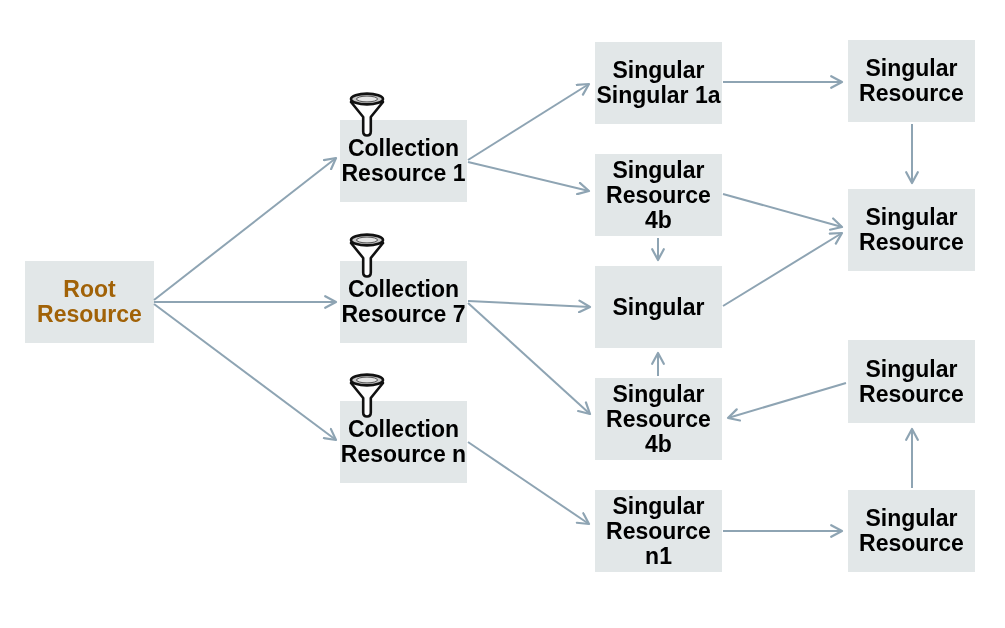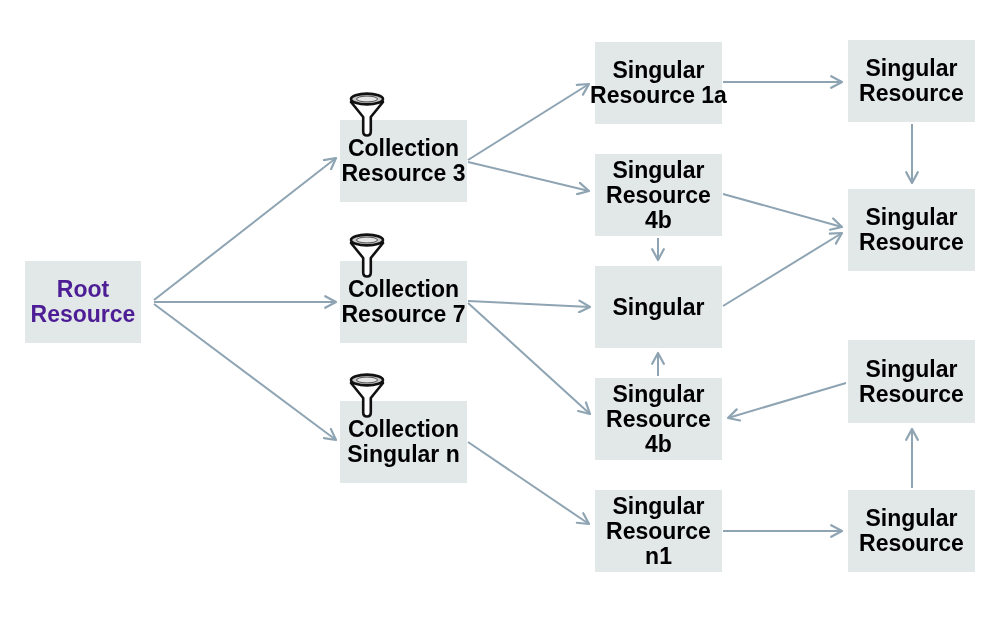--- a/index.html
+++ b/index.html
@@ -72,54 +72,54 @@
         <line x1="912" y1="124" x2="912" y2="183" stroke="#8ea4b3" stroke-width="2" marker-end="url(#arrowhead)"></line>
         <line x1="658" y1="238" x2="658" y2="260" stroke="#8ea4b3" stroke-width="2" marker-end="url(#arrowhead)"></line>
         <line x1="723" y1="194" x2="842" y2="227" stroke="#8ea4b3" stroke-width="2" marker-end="url(#arrowhead)"></line>
         <line x1="723" y1="306" x2="842" y2="233" stroke="#8ea4b3" stroke-width="2" marker-end="url(#arrowhead)"></line>
         <line x1="658" y1="376" x2="658" y2="353" stroke="#8ea4b3" stroke-width="2" marker-end="url(#arrowhead)"></line>
         <line x1="846" y1="383" x2="728" y2="418" stroke="#8ea4b3" stroke-width="2" marker-end="url(#arrowhead)"></line>
         <line x1="723" y1="531" x2="842" y2="531" stroke="#8ea4b3" stroke-width="2" marker-end="url(#arrowhead)"></line>
         <line x1="912" y1="488" x2="912" y2="429" stroke="#8ea4b3" stroke-width="2" marker-end="url(#arrowhead)"></line>
       </g>
   </svg>
-<div class="node" style="left: 25px; top: 261px; width: 116px; height: 82px; background: rgb(226, 231, 232); color: #4c1d95; align-items: center;">
+<div class="node" style="left: 25px; top: 261px; width: 129px; height: 82px; background: rgb(226, 231, 232); color: #a16207; align-items: center;">
       <div class="label-line">Root</div>
       <div class="label-line">Resource</div>
     </div>
     <div class="node" style="left: 340px; top: 120px; width: 127px; height: 82px; background: rgb(226, 231, 232); color: rgb(0, 0, 0);">
       <svg class="funnel" viewBox="0 0 38 46" xmlns="http://www.w3.org/2000/svg">
         <path d="M3,10 L15.2,25 L15.2,39.5 Q15.2,43.5 19,43.5 Q22.8,43.5 22.8,39.5 L22.8,25 L35,10 Z" fill="#fdfdfd" stroke="#111111" stroke-width="2.6" stroke-linejoin="round"></path>
         <ellipse cx="19" cy="7" rx="16" ry="5.4" fill="#c7c7c7" stroke="#111111" stroke-width="2.6"></ellipse>
         <ellipse cx="19" cy="7" rx="10.5" ry="2.9" fill="#e6e6e6" stroke="#555555" stroke-width="1"></ellipse>
       </svg>
       <div class="label-line">Collection</div>
-      <div class="label-line">Resource 3</div>
+      <div class="label-line">Resource 1</div>
     </div>
     <div class="node" style="left: 340px; top: 261px; width: 127px; height: 82px; background: rgb(226, 231, 232); color: rgb(0, 0, 0);">
       <svg class="funnel" viewBox="0 0 38 46" xmlns="http://www.w3.org/2000/svg">
         <path d="M3,10 L15.2,25 L15.2,39.5 Q15.2,43.5 19,43.5 Q22.8,43.5 22.8,39.5 L22.8,25 L35,10 Z" fill="#fdfdfd" stroke="#111111" stroke-width="2.6" stroke-linejoin="round"></path>
         <ellipse cx="19" cy="7" rx="16" ry="5.4" fill="#c7c7c7" stroke="#111111" stroke-width="2.6"></ellipse>
         <ellipse cx="19" cy="7" rx="10.5" ry="2.9" fill="#e6e6e6" stroke="#555555" stroke-width="1"></ellipse>
       </svg>
       <div class="label-line">Collection</div>
       <div class="label-line">Resource 7</div>
     </div>
     <div class="node" style="left: 340px; top: 401px; width: 127px; height: 82px; background: rgb(226, 231, 232); color: rgb(0, 0, 0);">
       <svg class="funnel" viewBox="0 0 38 46" xmlns="http://www.w3.org/2000/svg">
         <path d="M3,10 L15.2,25 L15.2,39.5 Q15.2,43.5 19,43.5 Q22.8,43.5 22.8,39.5 L22.8,25 L35,10 Z" fill="#fdfdfd" stroke="#111111" stroke-width="2.6" stroke-linejoin="round"></path>
         <ellipse cx="19" cy="7" rx="16" ry="5.4" fill="#c7c7c7" stroke="#111111" stroke-width="2.6"></ellipse>
         <ellipse cx="19" cy="7" rx="10.5" ry="2.9" fill="#e6e6e6" stroke="#555555" stroke-width="1"></ellipse>
       </svg>
       <div class="label-line">Collection</div>
-      <div class="label-line">Singular n</div>
+      <div class="label-line">Resource n</div>
     </div>
     <div class="node" style="left: 595px; top: 42px; width: 127px; height: 82px; background: rgb(226, 231, 232); color: rgb(0, 0, 0);">
       <div class="label-line">Singular</div>
-      <div class="label-line">Resource 1a</div>
+      <div class="label-line">Singular 1a</div>
     </div>
     <div class="node" style="left: 595px; top: 154px; width: 127px; height: 82px; background: rgb(226, 231, 232); color: rgb(0, 0, 0);">
       <div class="label-line">Singular</div>
       <div class="label-line">Resource</div>
       <div class="label-line">4b</div>
     </div>
     <div class="node" style="left: 595px; top: 266px; width: 127px; height: 82px; background: rgb(226, 231, 232); color: rgb(0, 0, 0);">
       <div class="label-line">Singular</div>
     </div>
     <div class="node" style="left: 595px; top: 378px; width: 127px; height: 82px; background: rgb(226, 231, 232); color: rgb(0, 0, 0);">

